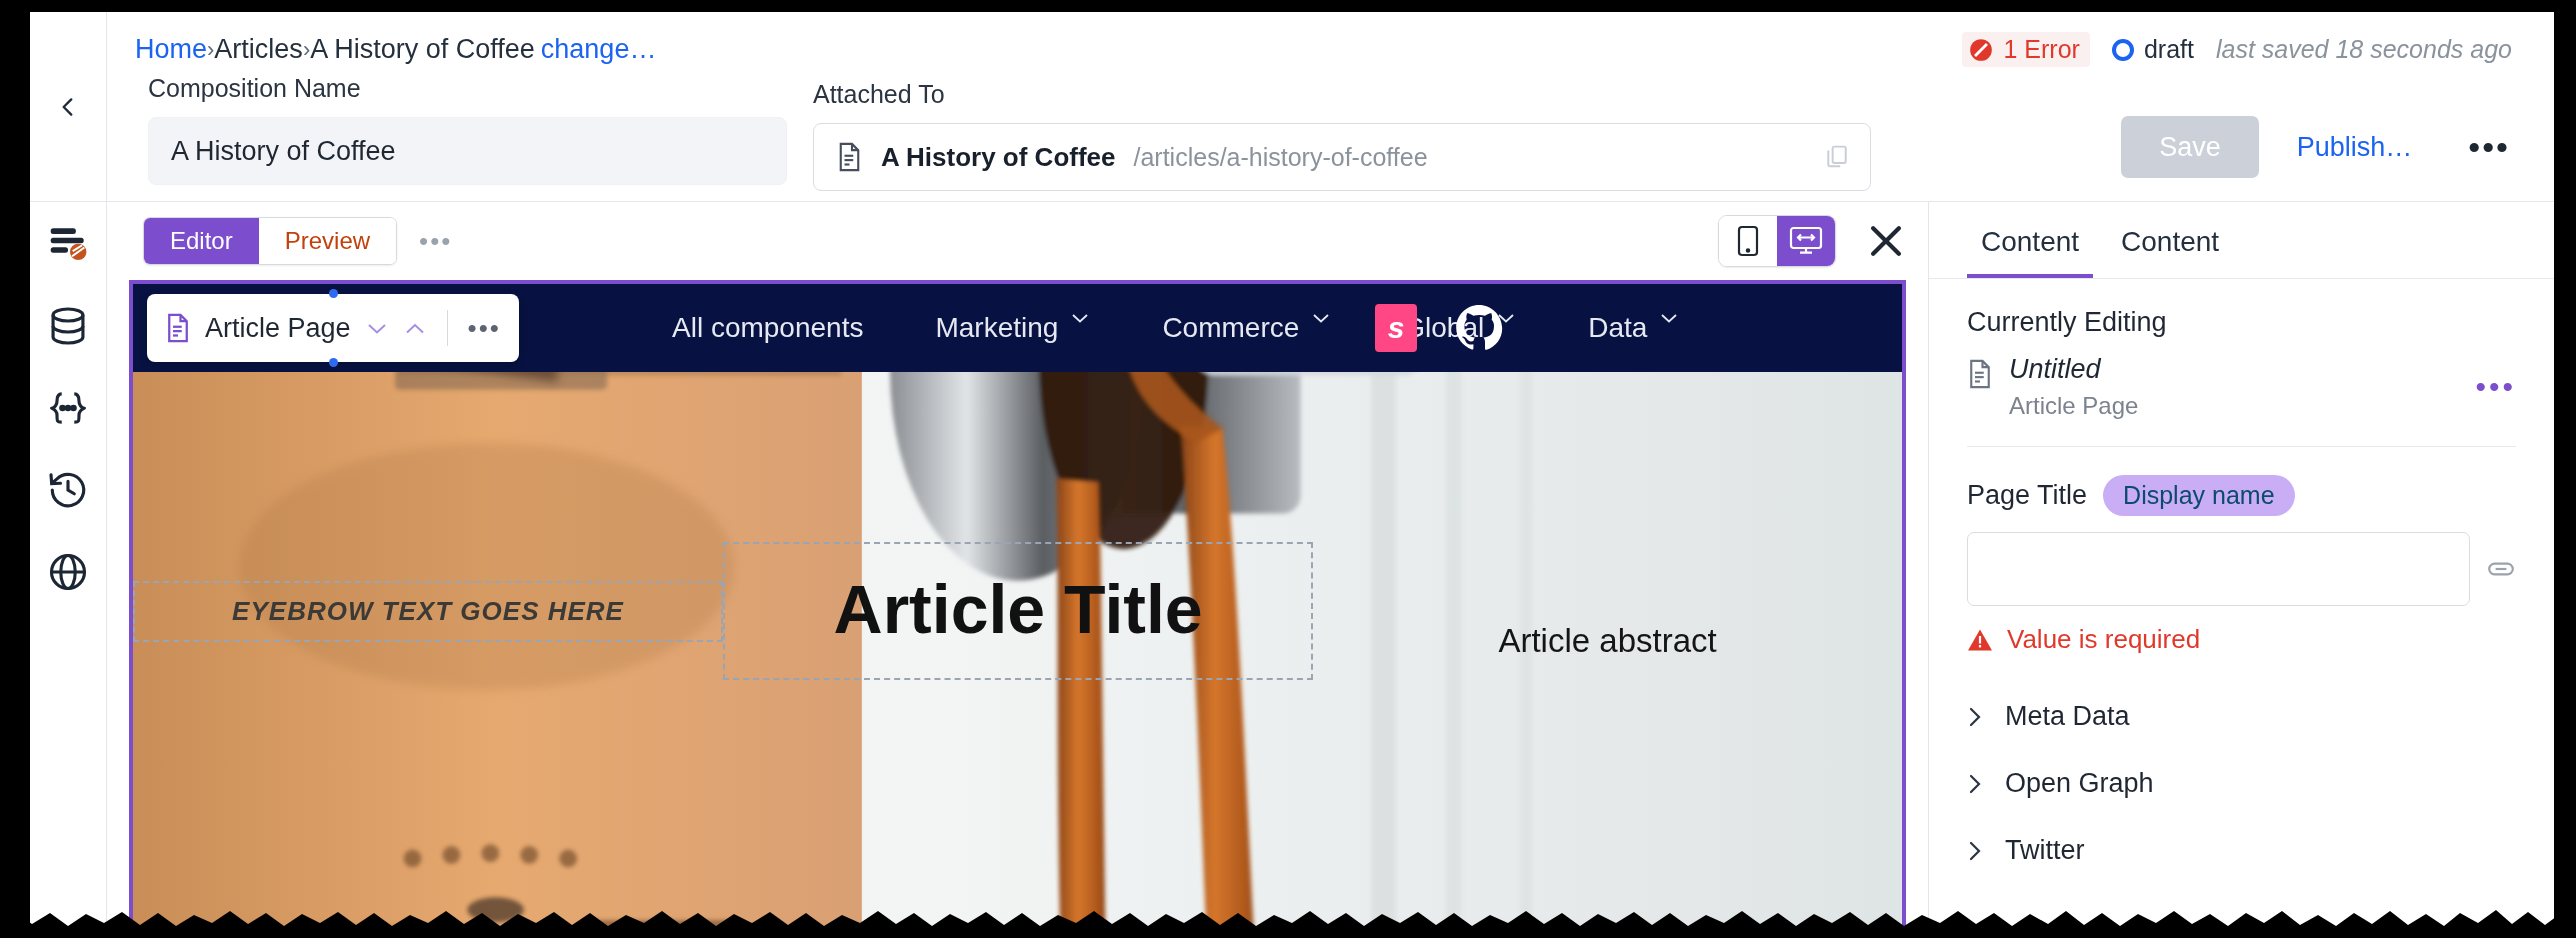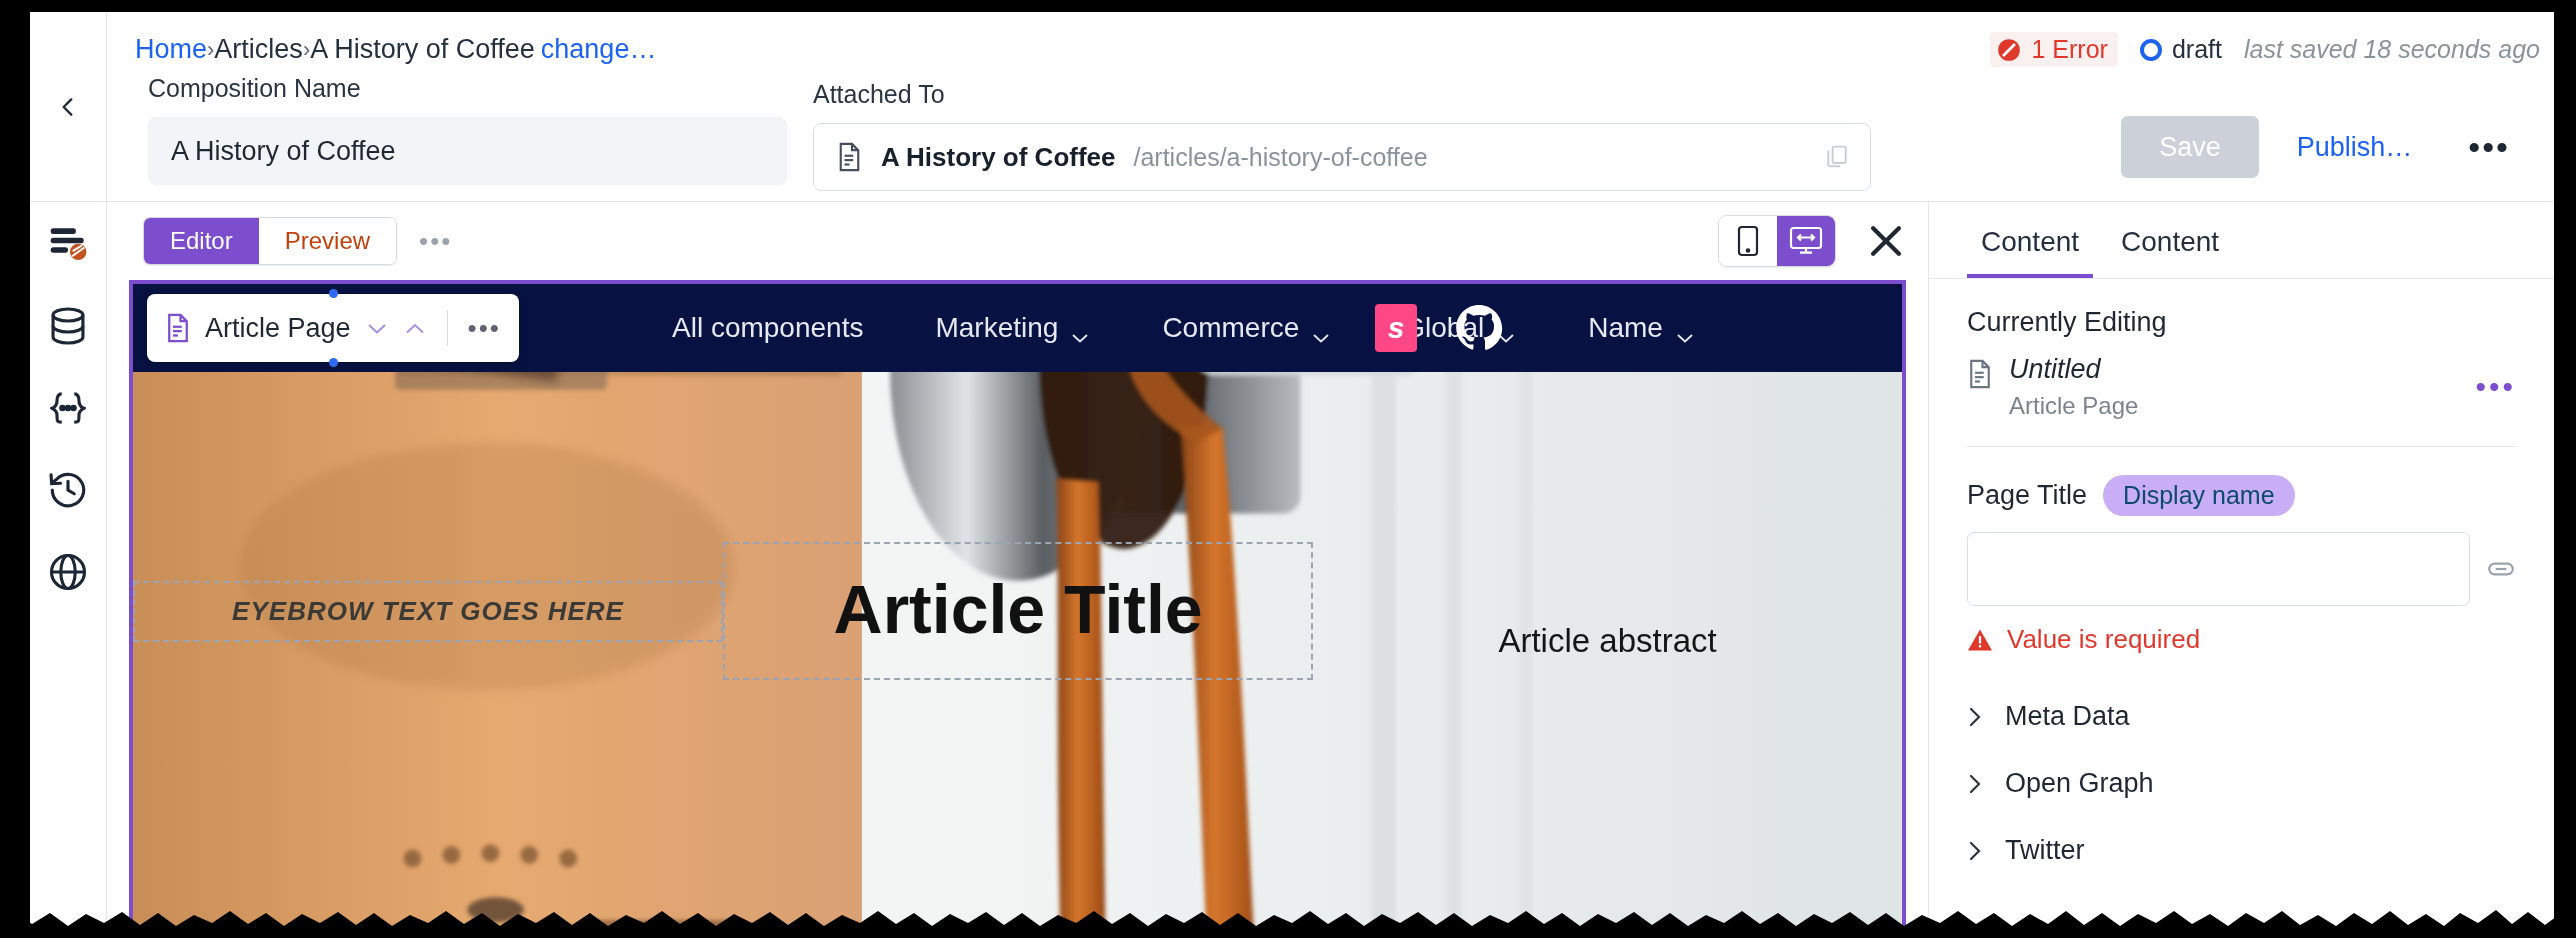--- a/index.html
+++ b/index.html
@@ -37,21 +37,21 @@
     position: absolute; left: 105px; top: 22px;
     display: flex; align-items: center; 
     font-size: 27px; color: #25303f;
     white-space: nowrap;
   }
   .crumb-link { color: #1b63f0; }
   .crumb-sep { color: #5c6b7c; font-size: 22px; }
   .crumb-change { color: #1b63f0; margin-left: 6px; }
 
   .status {
-    position: absolute; right: 14px; top: 20px;
+    position: absolute; right: 42px; top: 20px;
     display: flex; align-items: center; gap: 22px;
     font-size: 25px; white-space: nowrap;
   }
   .err-chip {
     display: flex; align-items: center; gap: 10px;
     background: #fbf0f0; padding: 3px 10px 3px 6px; border-radius: 4px;
     color: #e0392c;
   }
   .err-icon { width: 26px; height: 26px; }
   .draft-wrap { display: flex; align-items: center; gap: 10px; color: #25303f; }
@@ -177,21 +177,21 @@
   .nav-hidden-text {
     position: absolute; left: 373px; top: 50%; transform: translateY(-50%);
     color: #e6e9f2; font-size: 30px; font-weight: bold;
   }
   .nav-items {
     position: absolute; left: 539px; top: 0; height: 100%;
     display: flex; align-items: center; gap: 72px;
   }
   .nav-item {
     color: #e6e9f2; font-size: 28px;
-    display: flex; align-items: flex-end; gap: 12px; cursor: pointer;
+    display: flex; align-items: flex-start; gap: 12px; cursor: pointer;
   }
   .nav-caret { width: 20px; height: 12px; }
   .nav-logos {
     position: absolute; right: 399px; top: 50%; transform: translateY(-50%);
     display: flex; align-items: center; gap: 38px;
   }
   .logo-s {
     width: 42px; height: 48px; background: #ff4785; border-radius: 4px;
     color: #fff; font-size: 30px; font-weight: bold; font-style: italic;
     display: flex; align-items: center; justify-content: center;
@@ -466,21 +466,21 @@
                     <polyline points="3 3 10 9.5 17 3"></polyline>
                   </svg>
             </span>
             <span class="nav-item">
               <span>Global</span>
               <svg class="nav-caret" viewBox="0 0 20 12" fill="none" stroke="currentColor" stroke-width="1.8">
                     <polyline points="3 3 10 9.5 17 3"></polyline>
                   </svg>
             </span>
             <span class="nav-item">
-              <span>Name</span>
+              <span>Data</span>
               <svg class="nav-caret" viewBox="0 0 20 12" fill="none" stroke="currentColor" stroke-width="1.8">
                     <polyline points="3 3 10 9.5 17 3"></polyline>
                   </svg>
             </span>
           </div>
 
           <div class="nav-logos">
             <span class="logo-s">s</span>
             <svg class="logo-gh" viewBox="0 0 24 24" fill="currentColor">
               <path d="M12 .5C5.7.5.6 5.6.6 11.9c0 5 3.3 9.3 7.8 10.8.6.1.8-.2.8-.6v-2c-3.2.7-3.9-1.5-3.9-1.5-.5-1.3-1.3-1.7-1.3-1.7-1-.7.1-.7.1-.7 1.2.1 1.8 1.2 1.8 1.2 1 1.8 2.7 1.3 3.4 1 .1-.8.4-1.3.7-1.6-2.6-.3-5.3-1.3-5.3-5.8 0-1.3.5-2.3 1.2-3.2-.1-.3-.5-1.5.1-3.1 0 0 1-.3 3.2 1.2a11 11 0 0 1 5.8 0c2.2-1.5 3.2-1.2 3.2-1.2.6 1.6.2 2.8.1 3.1.8.9 1.2 1.9 1.2 3.2 0 4.5-2.7 5.5-5.3 5.8.4.4.8 1.1.8 2.2v3.3c0 .4.2.7.8.6 4.6-1.5 7.8-5.8 7.8-10.8C23.4 5.6 18.3.5 12 .5z"></path>

